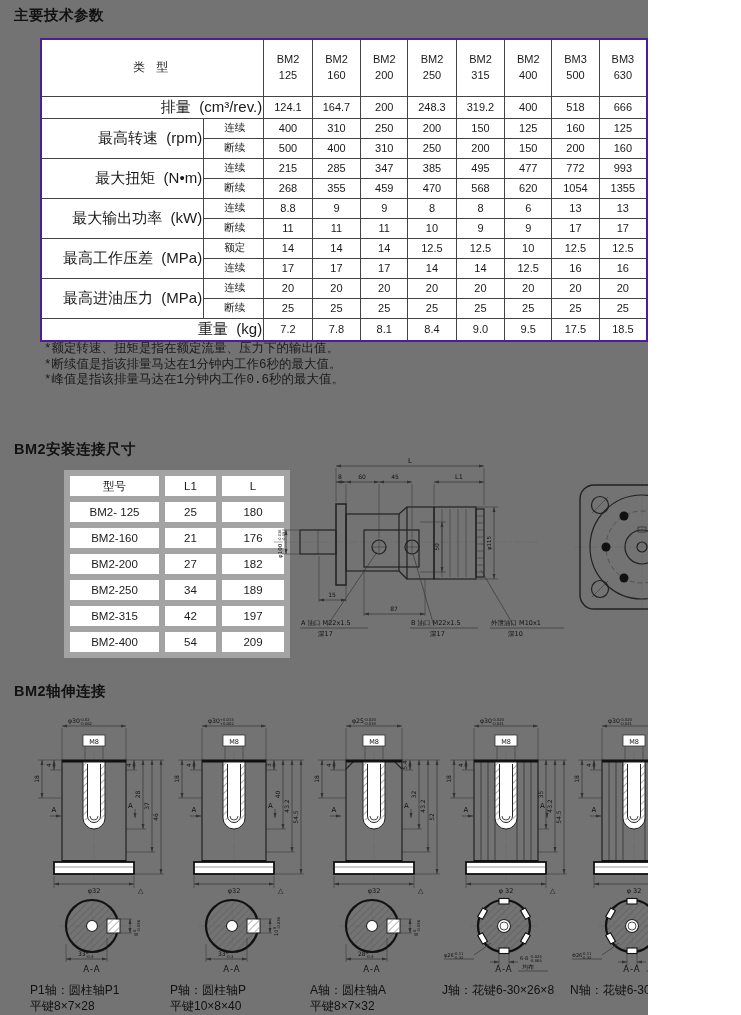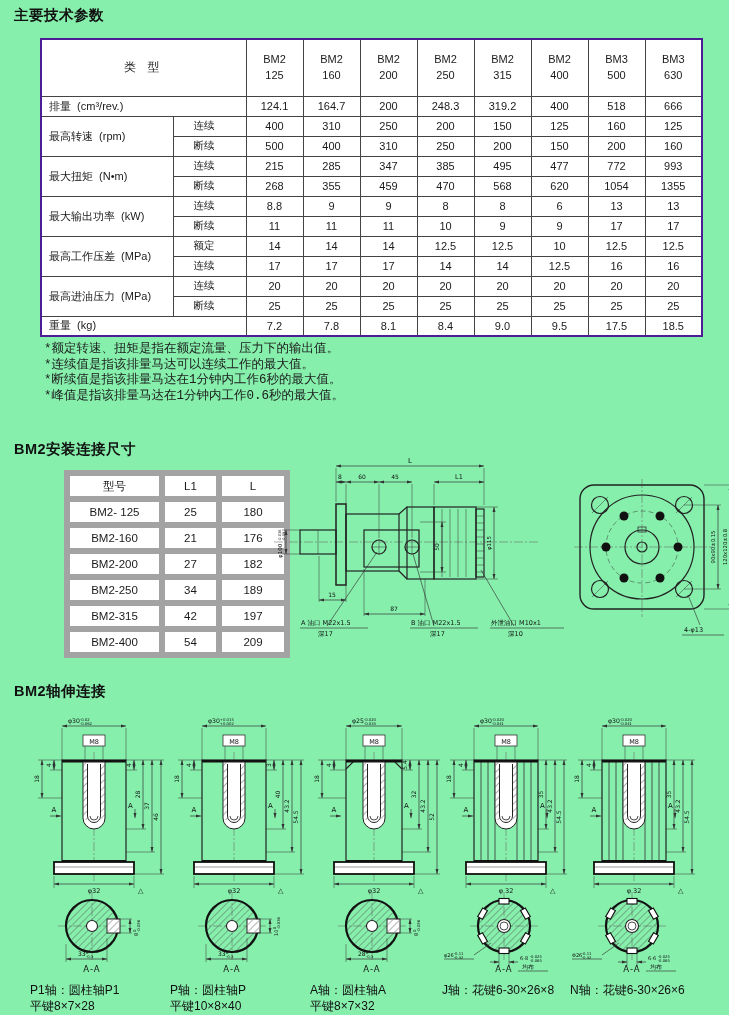--- a/index.html
+++ b/index.html
@@ -1,28 +1,28 @@
 <!DOCTYPE html>
 <html><head>
 <meta charset="utf-8">
 <style>
   html,body{margin:0;padding:0;background:#fff;}
-  #page{position:relative;width:729px;height:1015px;background:#86efac;overflow:hidden;
+  #page{position:relative;width:648px;height:1015px;background:#737373;overflow:hidden;
         font-family:"Liberation Sans",sans-serif;color:#1a1a1a;}
   .sec-title{position:absolute;font-size:14.5px;font-weight:600;color:#111;letter-spacing:0.5px;}
   
   #spec-wrap{position:absolute;left:40px;top:38px;}
   table{border-collapse:collapse;table-layout:fixed;background:#fff;}
   #spec-table{border:2px solid #4c1d95;}
   #spec-table td,#spec-table th{border:1px solid #444;font-weight:normal;overflow:hidden;}
   #spec-table tr{height:20px;}
   #spec-table tr.hd{height:57px;}
   #spec-table .corner{text-align:center;font-size:12px;letter-spacing:4px;}
   #spec-table .model{text-align:center;font-size:11px;line-height:1.45;}
-  #spec-table .param{text-align:left;font-size:11px;padding-left:7px;white-space:pre;}
+  #spec-table .param{text-align:right;font-size:15px;padding-left:21px;white-space:pre;}
   #spec-table .sub{text-align:left;font-size:10.5px;padding-left:20px;}
   #spec-table .val{text-align:center;font-size:11px;}
   #notes{position:absolute;left:44px;top:342px;font-size:12.5px;line-height:15.5px;color:#1b1b1b;font-family:Liberation Mono, monospace;}
   
   #mount-wrap{position:absolute;left:64px;top:470px;}
   #mount-table{border:2px solid #333;}
   #mount-table td{border:6px solid #a3a3a3;text-align:center;font-size:11.5px;}
   #mount-table tr{height:26px;}
   
   svg{position:absolute;overflow:visible;}
@@ -229,21 +229,20 @@
             <td class="val">9.5</td>
             <td class="val">17.5</td>
             <td class="val">18.5</td>
           </tr>
         </tbody>
       </table>
   </div>
 
   <div id="notes">
       <div>*额定转速、扭矩是指在额定流量、压力下的输出值。</div>
-      <div>*连续值是指该排量马达可以连续工作的最大值。</div>
       <div>*断续值是指该排量马达在1分钟内工作6秒的最大值。</div>
       <div>*峰值是指该排量马达在1分钟内工作0.6秒的最大值。</div>
     </div>
 
   <div class="sec-title" style="left:14px;top:440px;text-align:right;">BM2安装连接尺寸</div>
 
   <div id="mount-wrap">
     <table id="mount-table">
         <colgroup>
           <col style="width: 95px;">

